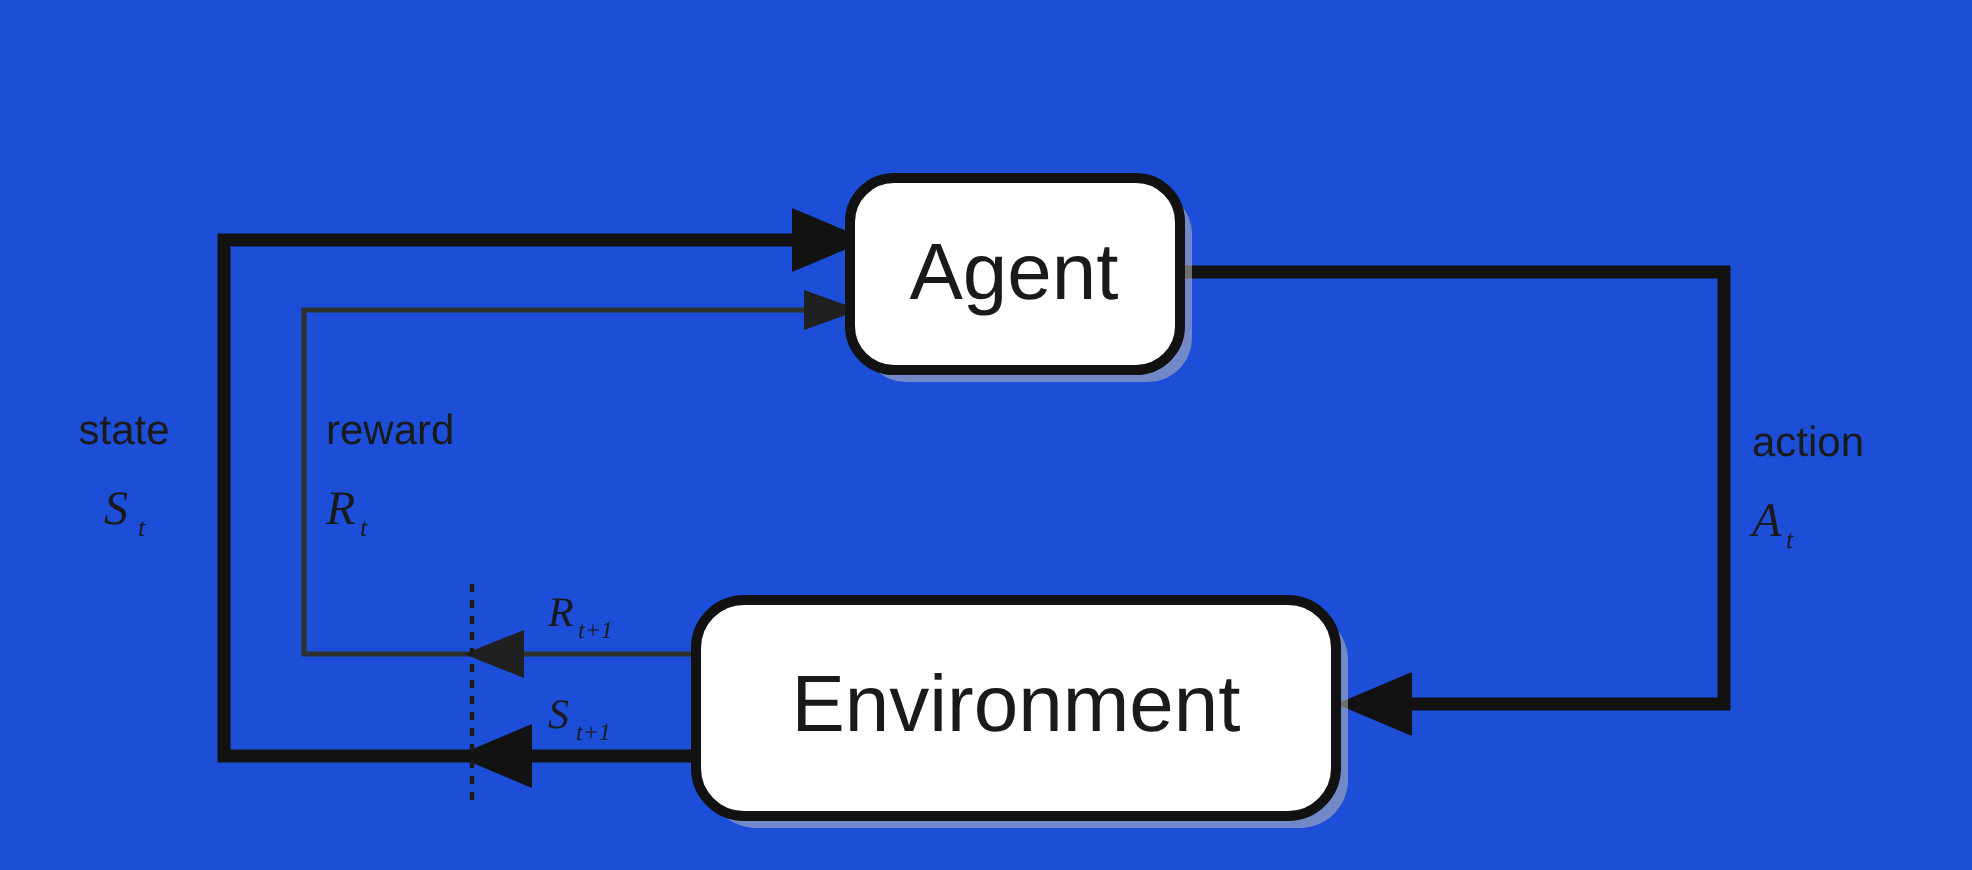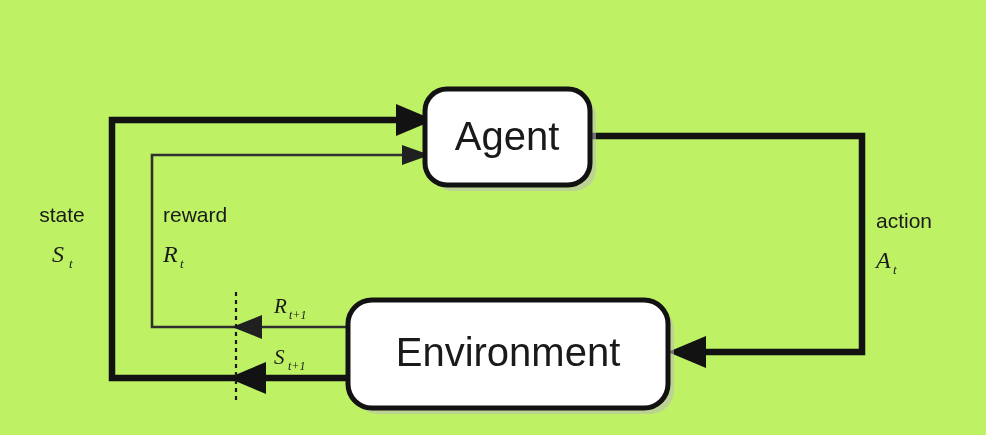--- a/index.html
+++ b/index.html
@@ -10,21 +10,21 @@
   body {
     width: 986px;
     height: 435px;
     font-family: "Liberation Sans", sans-serif;
     overflow: hidden;
   }
   #diagram-root {
     position: relative;
     width: 986px;
     height: 435px;
-    background: #bef264;
+    background: #1d4ed8;
   }
   svg.diagram-canvas {
     display: block;
     width: 986px;
     height: 435px;
   }
   .box-stroke {
     stroke: #121212;
     stroke-width: 5;
     fill: #ffffff;

